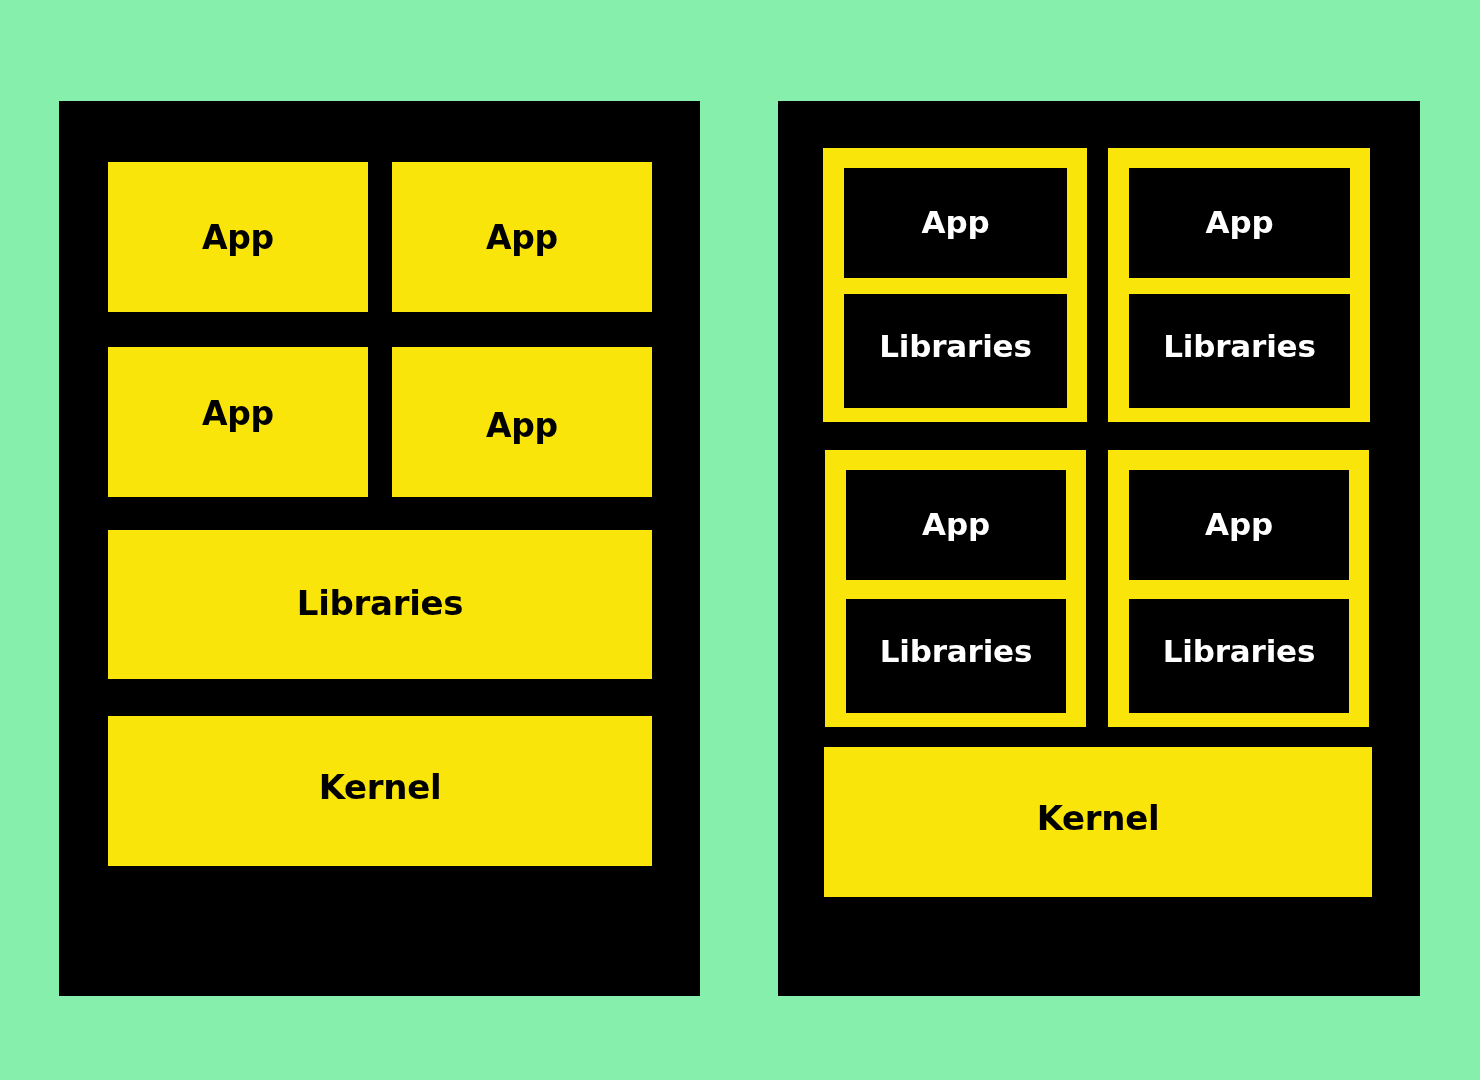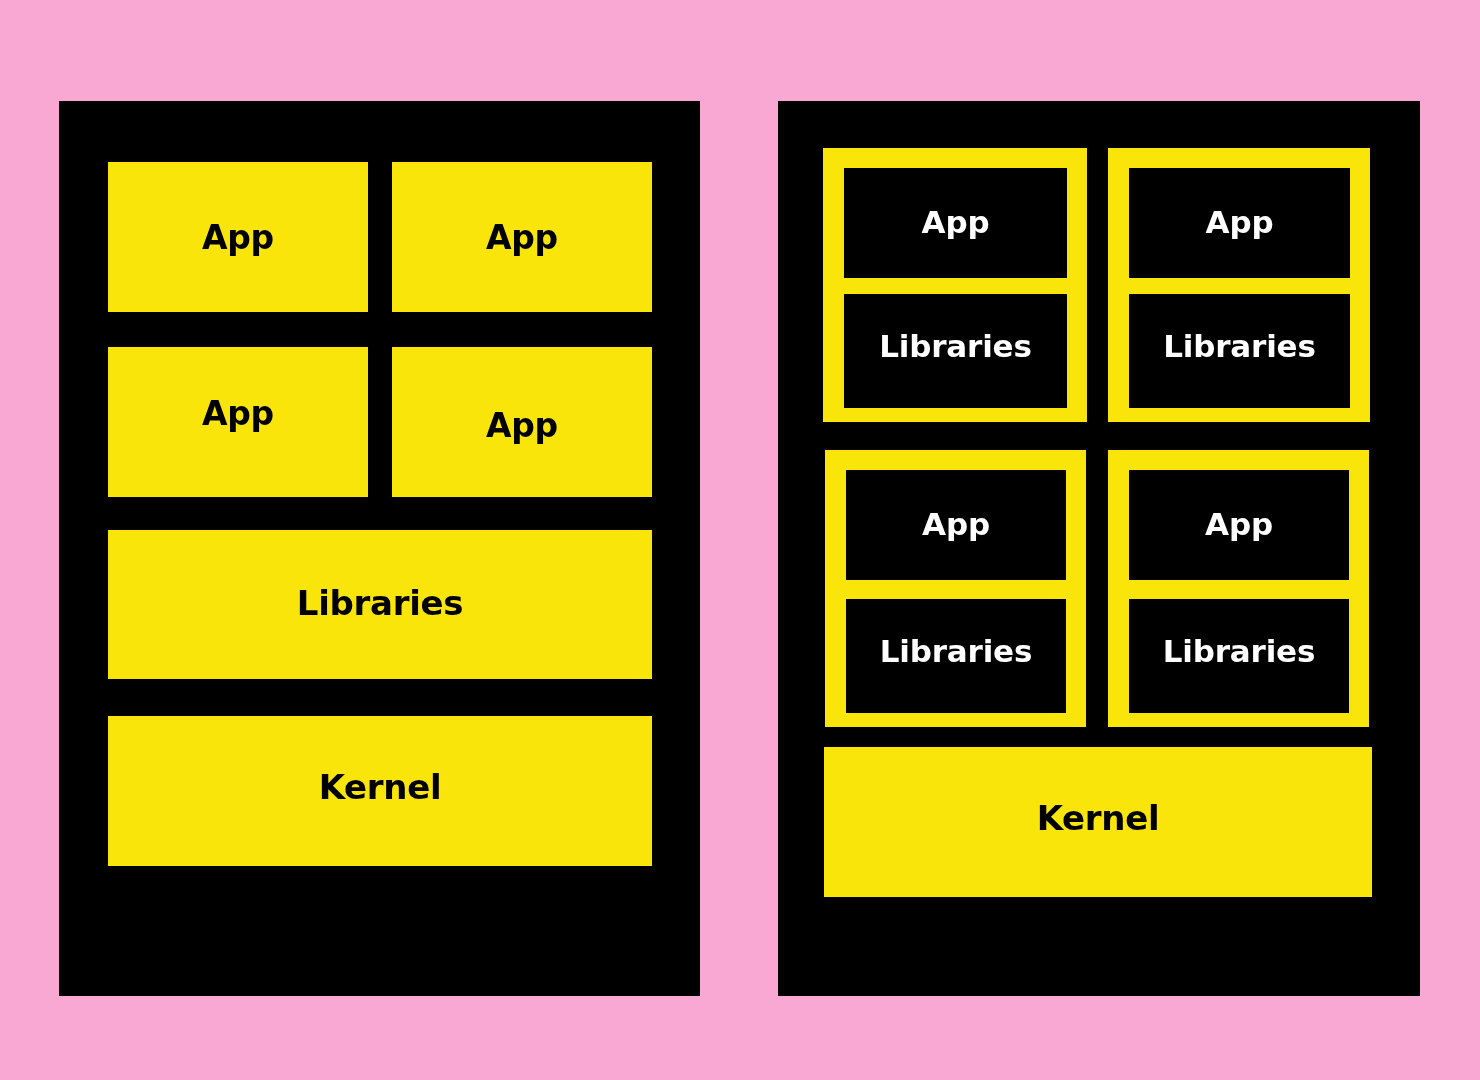--- a/index.html
+++ b/index.html
@@ -14,21 +14,21 @@
     overflow: hidden;
     font-family: "DejaVu Sans", "Liberation Sans", sans-serif;
   }
 
   .stage {
     position: absolute;
     left: 0;
     top: 0;
     width: 1480px;
     height: 1080px;
-    background: #f9a8d4;
+    background: #86efac;
   }
 
   
   .panel {
     position: absolute;
     background: #000000;
   }
   #panel-traditional {
     left: 59px;
     top: 101px;

